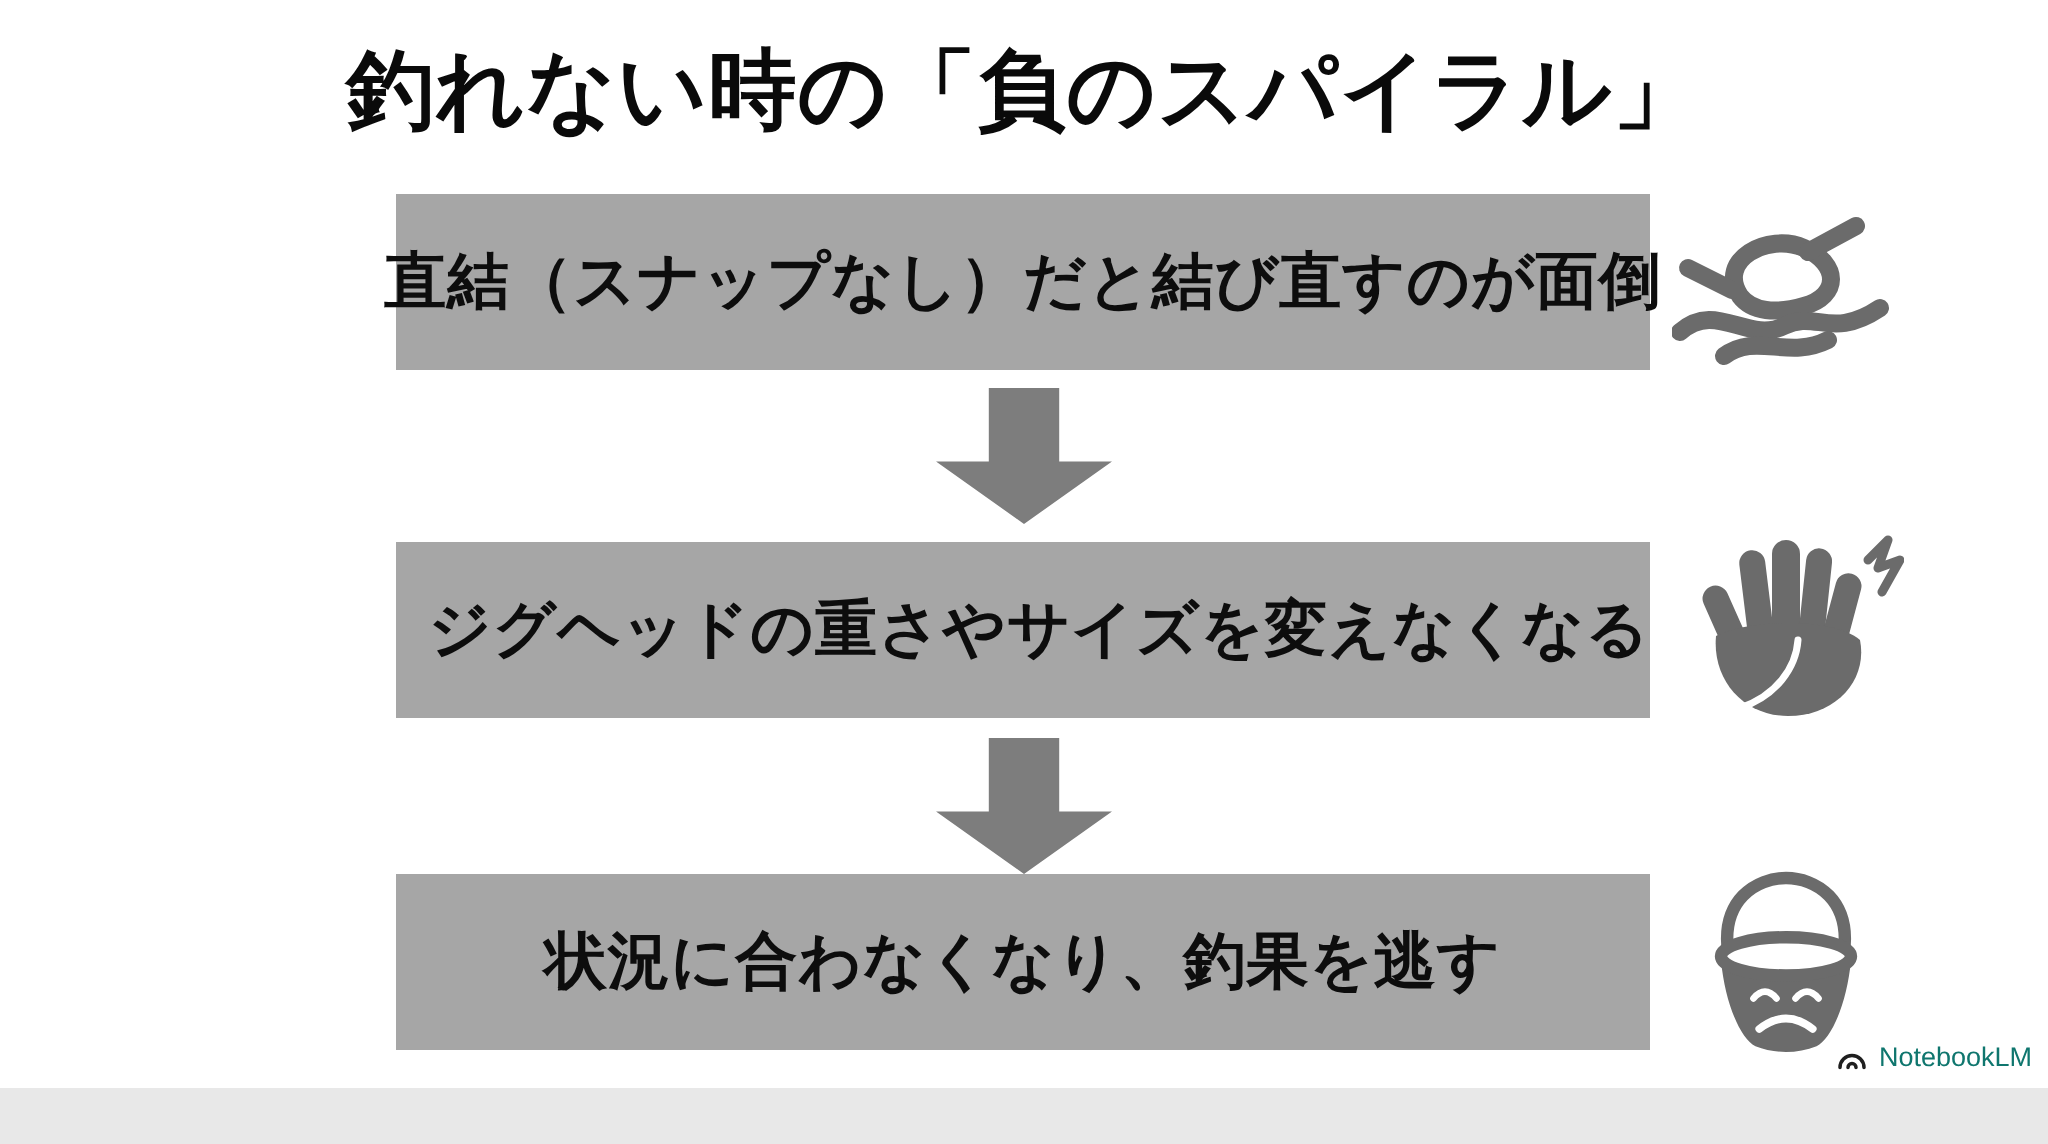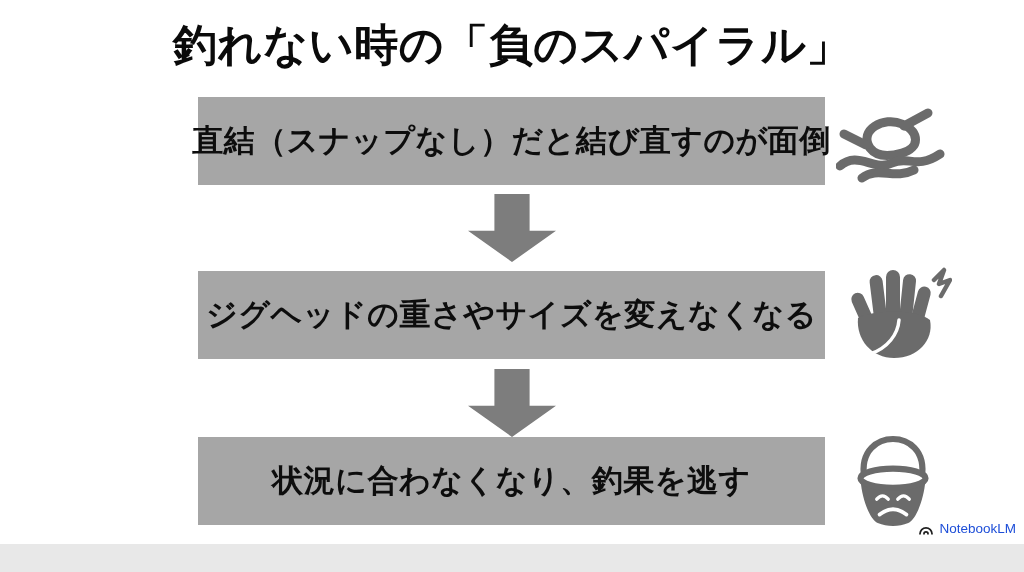--- a/index.html
+++ b/index.html
@@ -20,38 +20,38 @@
     letter-spacing:0.5px;
   }
   .step-box{
     position:absolute;left:198px;width:627px;height:88px;
     background:#a6a6a6;
     display:flex;align-items:center;justify-content:center;
     font-size:31px;font-weight:700;color:#0d0d0d;
     white-space:nowrap;letter-spacing:0.5px;
   }
   .step-box.s1{top:97px;}
-  .step-box.s2{top:271px;}
+  .step-box.s2{top:271px;justify-content:flex-end;}
   .step-box.s3{top:437px;text-align:right;}
   .down-arrow{
     position:absolute;left:468px;width:88px;height:68px;
     background:#7d7d7d;
     clip-path:polygon(30% 0, 70% 0, 70% 54%, 100% 54%, 50% 100%, 0 54%, 30% 54%);
   }
   .down-arrow.a1{top:194px;}
   .down-arrow.a2{top:369px;}
   .side-icon{position:absolute;}
   .side-icon svg{display:block;}
   .icon-knot{left:836px;top:104px;}
   .icon-hand{left:842px;top:264px;}
   .icon-bucket{left:850px;top:432px;}
   .watermark{
     position:absolute;right:8px;bottom:8px;
     display:flex;align-items:center;gap:5px;
-    color:#1d4ed8;font-size:13.5px;font-weight:500;
+    color:#0f766e;font-size:13.5px;font-weight:500;
   }
   .watermark svg{display:block;}
 </style>
 </head>
 <body>
 
 <div class="slide">
 
   <h1 class="title">釣れない時の「負のスパイラル」</h1>
 

